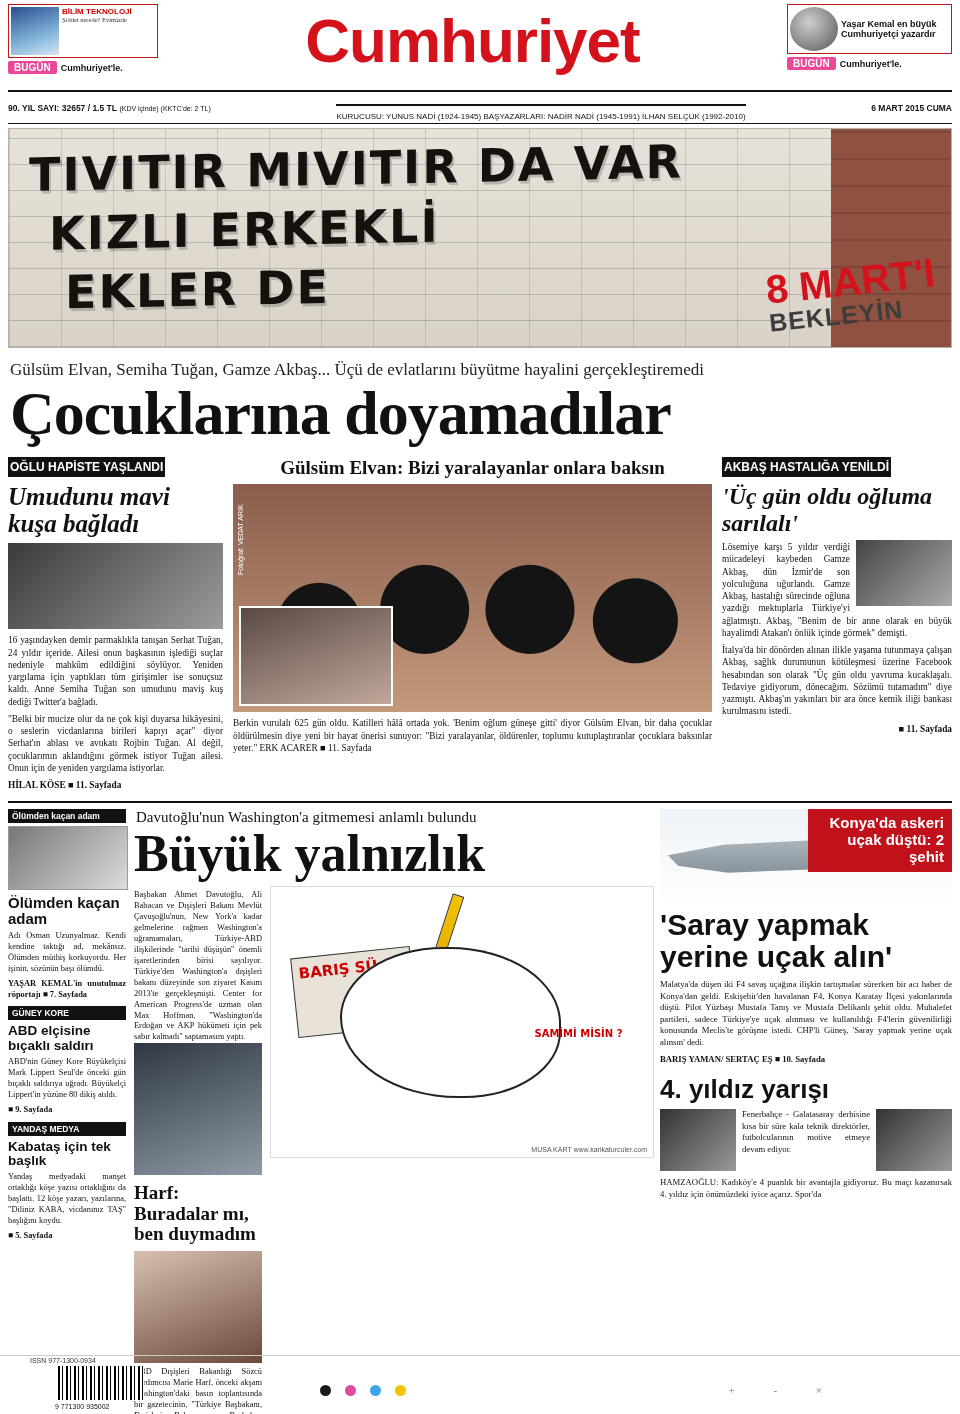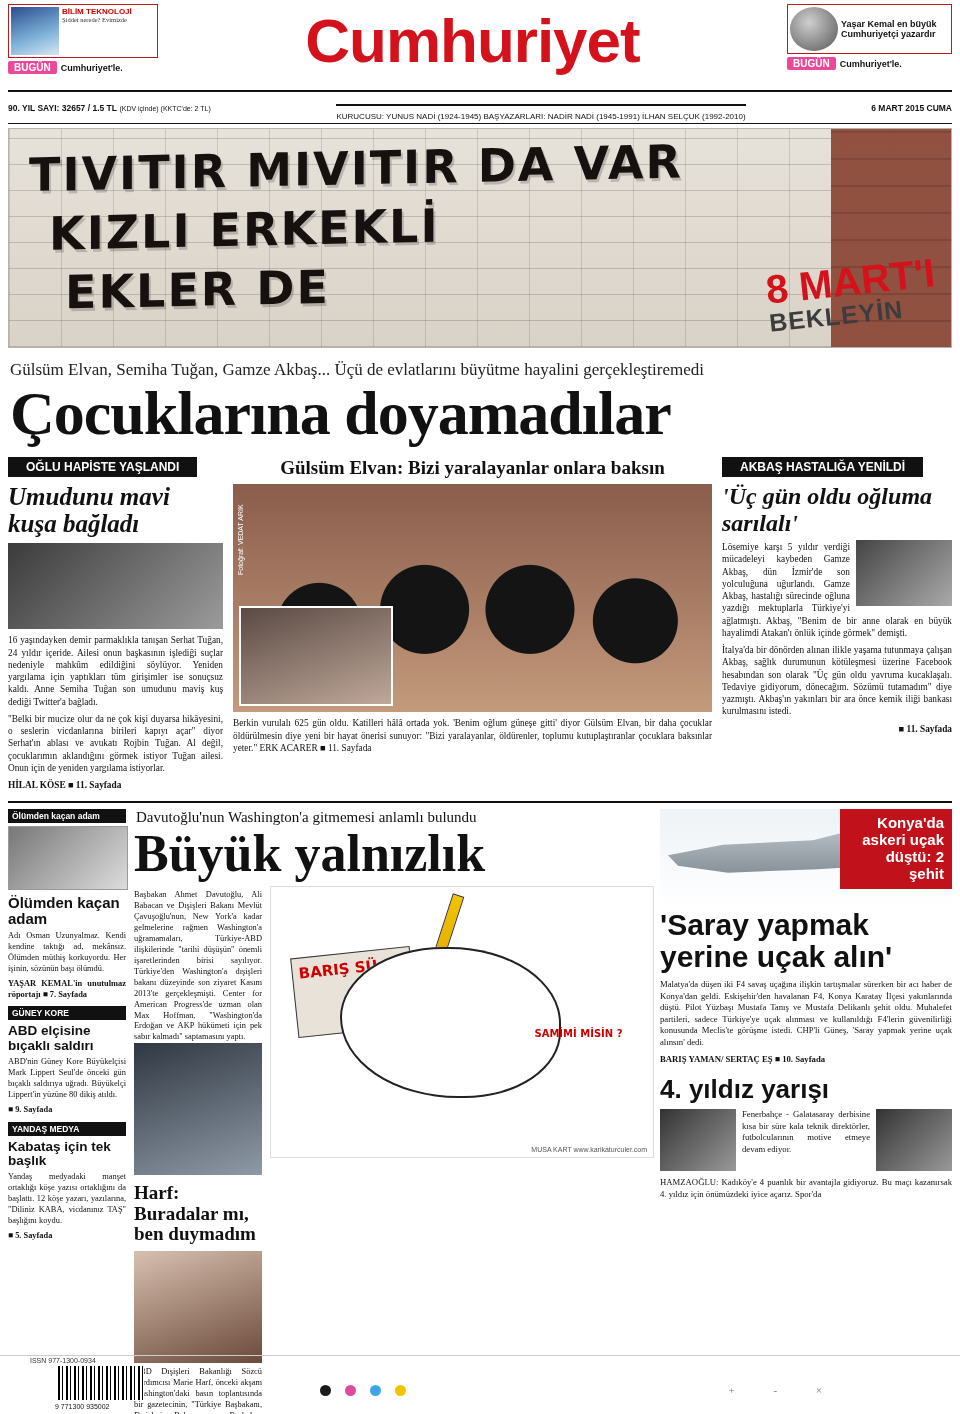--- a/index.html
+++ b/index.html
@@ -50,21 +50,21 @@
   
   .lead-kicker{margin:12px 10px 0 10px;font-size:17px;color:#222;}
   .lead-head{margin:2px 10px 0 10px;font-size:62px;font-weight:bold;line-height:1.02;letter-spacing:-1px;}
 
   
   .row3{display:flex;margin:12px 8px 0 8px;gap:10px;}
   .col-l{width:215px;flex:0 0 215px;}
   .col-c{flex:1;}
   .col-r{width:230px;flex:0 0 230px;}
   .cap-bar{background:#111;color:#fff;font-family:"Liberation Sans",sans-serif;font-weight:bold;font-size:12px;
-    padding:3px 18px;display:inline-block;}
+    padding:3px 2px;display:inline-block;}
   .sub-head{font-size:25px;font-weight:bold;font-style:italic;line-height:1.08;margin-top:6px;}
   .mini-photo{width:100%;height:86px;margin-top:6px;background:linear-gradient(135deg,#3b3b3b,#9b9b9b);}
   .body-txt{font-size:9.3px;line-height:1.32;text-align:justify;margin-top:5px;}
   .center-head{text-align:center;font-size:19px;font-weight:bold;}
   .center-photo{width:100%;height:228px;margin-top:5px;position:relative;overflow:hidden;background:#6b4b3f;}
   .cp-boys{position:absolute;inset:0;background:
      radial-gradient(circle at 18% 62%,#141414 0 42px,transparent 43px),
      radial-gradient(circle at 40% 55%,#141414 0 44px,transparent 45px),
      radial-gradient(circle at 62% 55%,#141414 0 44px,transparent 45px),
      radial-gradient(circle at 84% 60%,#141414 0 42px,transparent 43px),
@@ -99,21 +99,21 @@
   .dove{position:absolute;left:18%;top:22%;width:58%;height:56%;background:#fff;border-radius:48% 52% 45% 55%;box-shadow:inset 0 0 0 2px #222;}
   .pencil{position:absolute;left:44%;top:2%;width:10px;height:86px;background:linear-gradient(180deg,#f2c300,#e0a800);transform:rotate(18deg);border:1px solid #333;}
   .ink{position:absolute;left:6%;top:24%;width:118px;height:78px;background:#e8e2d8;border:1px solid #333;transform:rotate(-6deg);}
   .ink span{display:block;font-family:"DejaVu Sans",sans-serif;font-weight:bold;font-size:15px;color:#c00;padding:6px;}
   .samimi{position:absolute;right:8%;top:52%;font-family:"DejaVu Sans",sans-serif;font-size:10px;color:#c00;font-weight:bold;}
   .sign{position:absolute;right:6px;bottom:4px;font-size:7px;color:#555;font-family:"Liberation Sans",sans-serif;}
 
   .jet-box{position:relative;height:96px;overflow:hidden;background:linear-gradient(180deg,#eef3f7,#fff);}
   .jet{position:absolute;left:8px;top:18px;width:250px;height:58px;background:linear-gradient(180deg,#b9c2c9,#7b858d);
      clip-path:polygon(0 48%,22% 30%,58% 22%,78% 0,86% 24%,100% 40%,96% 62%,60% 72%,24% 78%,4% 66%);}
-  .konya-badge{position:absolute;right:0;top:0;width:112px;background:#c1121c;color:#fff;
+  .konya-badge{position:absolute;right:0;top:0;width:144px;background:#c1121c;color:#fff;
      font-family:"Liberation Sans",sans-serif;font-weight:bold;font-size:15px;line-height:1.12;padding:6px 8px;box-sizing:border-box;text-align:right;}
   .saray{font-family:"Liberation Sans",sans-serif;font-weight:bold;font-size:30px;line-height:1.06;color:#111;margin-top:4px;}
   .mid-r-txt{font-size:8.7px;line-height:1.33;text-align:justify;margin-top:6px;}
   .yildiz{font-family:"Liberation Sans",sans-serif;font-weight:bold;font-size:26px;margin-top:8px;}
   .spor-row{display:flex;gap:6px;margin-top:4px;}
   .spor-ph{width:76px;height:62px;flex:0 0 76px;background:linear-gradient(135deg,#333,#999);}
 
   
   .footer{position:absolute;left:0;bottom:0;width:960px;height:58px;border-top:1px solid #ccc;}
   .barcode{position:absolute;left:58px;bottom:14px;width:86px;height:34px;

